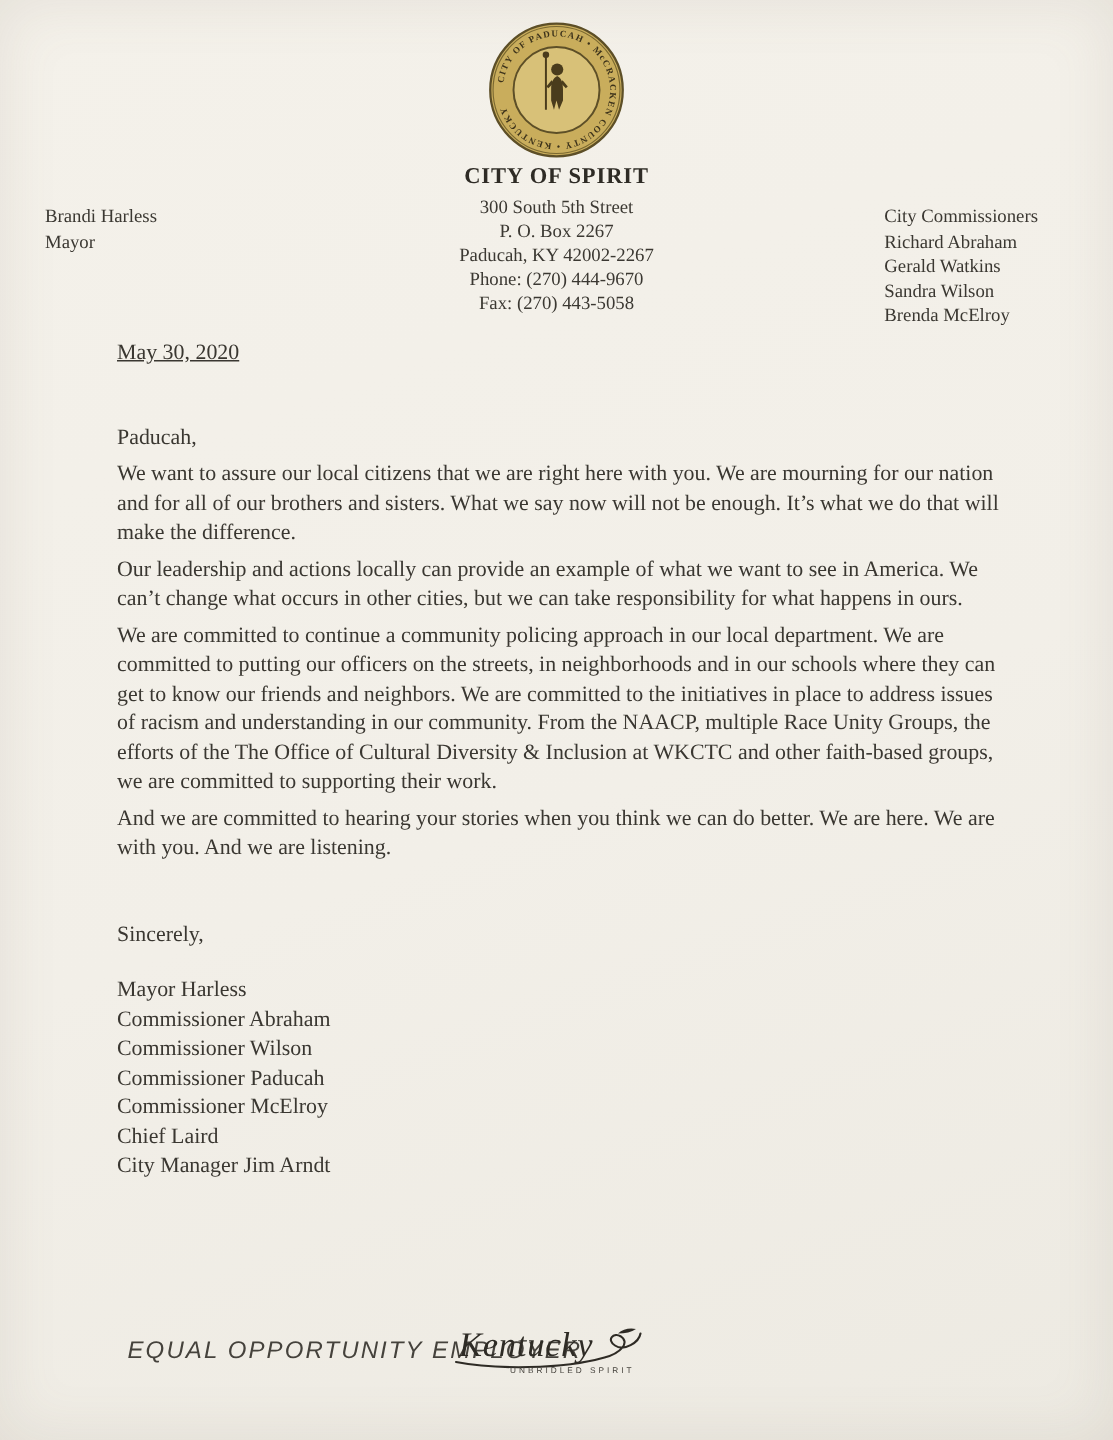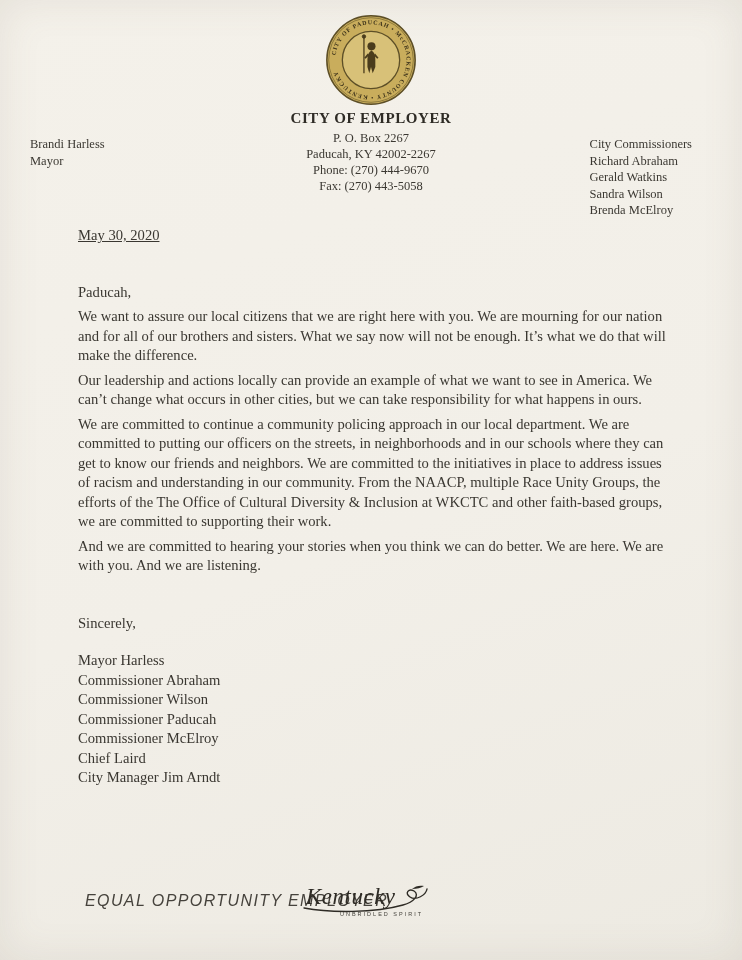--- a/index.html
+++ b/index.html
@@ -118,23 +118,24 @@
           <line x1="42.5" y1="25" x2="42.5" y2="64" stroke-width="1.4"></line>
           <circle cx="42.5" cy="25" r="1.8" fill="#4a3c1c"></circle>
           <circle cx="50.5" cy="35.5" r="4.3" stroke="none"></circle>
           <path stroke="none" d="M50.5 40 C47.4 41.5 46.2 45 46.2 49.5 L46.2 57.5 L48.2 64 L50 57.5 L51.8 64 L54.6 57.5 L54.6 49.5 C54.6 45 53.6 41.5 50.5 40 Z"></path>
           <path stroke="none" d="M46.5 43 L42.8 47.5 L44.2 48.8 L48 45 Z"></path>
           <path stroke="none" d="M54.3 43 L58 47.5 L56.6 48.8 L53 45 Z"></path>
         </g>
       </svg>
     </div>
 
-    <div class="org-name">CITY OF EMPLOYER</div>
+    <div class="org-name">CITY OF SPIRIT</div>
 
     <div class="address">
+      <div>300 South 5th Street</div>
       <div>P. O. Box 2267</div>
       <div>Paducah, KY 42002-2267</div>
       <div>Phone: (270) 444-9670</div>
       <div>Fax: (270) 443-5058</div>
     </div>
 
     <div class="mayor-block">
       <div>Brandi Harless</div>
       <div>Mayor</div>
     </div>

